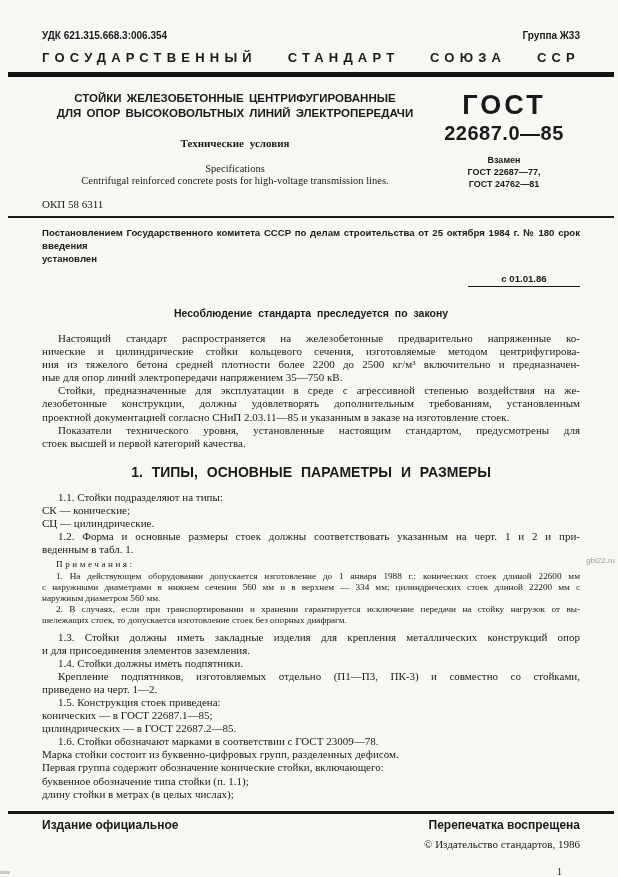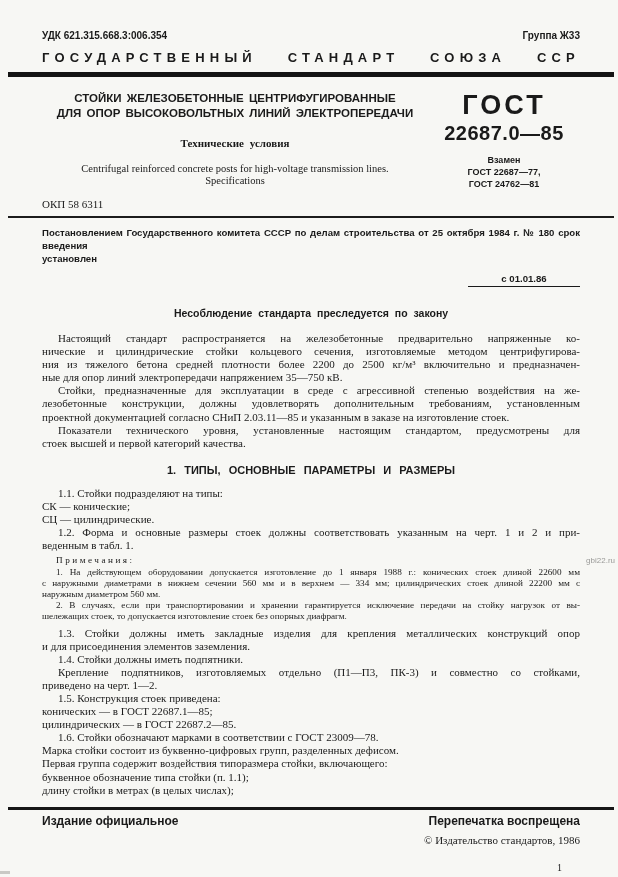--- a/index.html
+++ b/index.html
@@ -44,21 +44,21 @@
   .eff-date{display:inline-block;font-size:9.6px;font-weight:bold;
             min-width:112px;text-align:center;border-bottom:1.5px solid #1a1a1a;
             padding-bottom:2px;}
   .law{font-size:10.5px;font-weight:bold;text-align:center;margin-top:20px;word-spacing:3px;}
 
   
   .bodytext{margin-top:13px;font-size:11px;line-height:13.1px;}
   .ln{text-align:justify;text-align-last:justify;}
   .ln.end{text-align-last:left;}
   .ind{text-indent:16px;}
-  .sec-head{font-size:11px;font-weight:bold;text-align:center;
+  .sec-head{font-size:14px;font-weight:bold;text-align:center;
             word-spacing:5px;margin:14px 0 11px 0;}
   .notes{font-size:9.2px;line-height:11.2px;margin:3px 0 3px 0;}
   .notes-label{letter-spacing:2.5px;text-indent:14px;}
   .nt{text-align:justify;text-align-last:justify;}
   .nt.end{text-align-last:left;}
   .nt.ind{text-indent:14px;}
 
   
   .foot-rule{height:3px;background:#161616;margin:10px -34px 0 -34px;}
   .foot-row{display:flex;justify-content:space-between;margin-top:4px;
@@ -84,22 +84,22 @@
   <div class="rule-thick"></div>
 
   <div class="title-grid">
     <div class="title-left">
       <div class="doc-title sans">
         <div>СТОЙКИ ЖЕЛЕЗОБЕТОННЫЕ ЦЕНТРИФУГИРОВАННЫЕ</div>
         <div>ДЛЯ ОПОР ВЫСОКОВОЛЬТНЫХ ЛИНИЙ ЭЛЕКТРОПЕРЕДАЧИ</div>
       </div>
       <div class="doc-subtitle">Технические условия</div>
       <div class="doc-title-en">
+        <div>Specifications</div>
         <div>Centrifugal reinforced concrete posts for high-voltage transmission lines.</div>
-        <div>Specifications</div>
       </div>
     </div>
     <div class="title-right">
       <div class="gost-word sans">ГОСТ</div>
       <div class="gost-num sans">22687.0—85</div>
       <div class="replaces sans">
         <div>Взамен</div>
         <div>ГОСТ 22687—77,</div>
         <div>ГОСТ 24762—81</div>
       </div>
@@ -153,21 +153,21 @@
     <div class="ln ind">1.3. Стойки должны иметь закладные изделия для крепления металлических конструкций опор</div>
     <div class="ln end">и для присоединения элементов заземления.</div>
     <div class="ln ind end">1.4. Стойки должны иметь подпятники.</div>
     <div class="ln ind">Крепление подпятников, изготовляемых отдельно (П1—П3, ПК-3) и совместно со стойками,</div>
     <div class="ln end">приведено на черт. 1—2.</div>
     <div class="ln ind end">1.5. Конструкция стоек приведена:</div>
     <div class="ln end">конических — в ГОСТ 22687.1—85;</div>
     <div class="ln end">цилиндрических — в ГОСТ 22687.2—85.</div>
     <div class="ln ind end">1.6. Стойки обозначают марками в соответствии с ГОСТ 23009—78.</div>
     <div class="ln end">Марка стойки состоит из буквенно-цифровых групп, разделенных дефисом.</div>
-    <div class="ln end">Первая группа содержит воздействия типоразмера стойки, включающего:</div>
+    <div class="ln end">Первая группа содержит обозначение конические стойки, включающего:</div>
     <div class="ln end">буквенное обозначение типа стойки (п. 1.1);</div>
     <div class="ln end">длину стойки в метрах (в целых числах);</div>
   </div>
 
   <div class="foot-rule"></div>
   <div class="foot-row sans">
     <span>Издание официальное</span>
     <span>Перепечатка воспрещена</span>
   </div>
   <div class="copyright">© Издательство стандартов, 1986</div>

